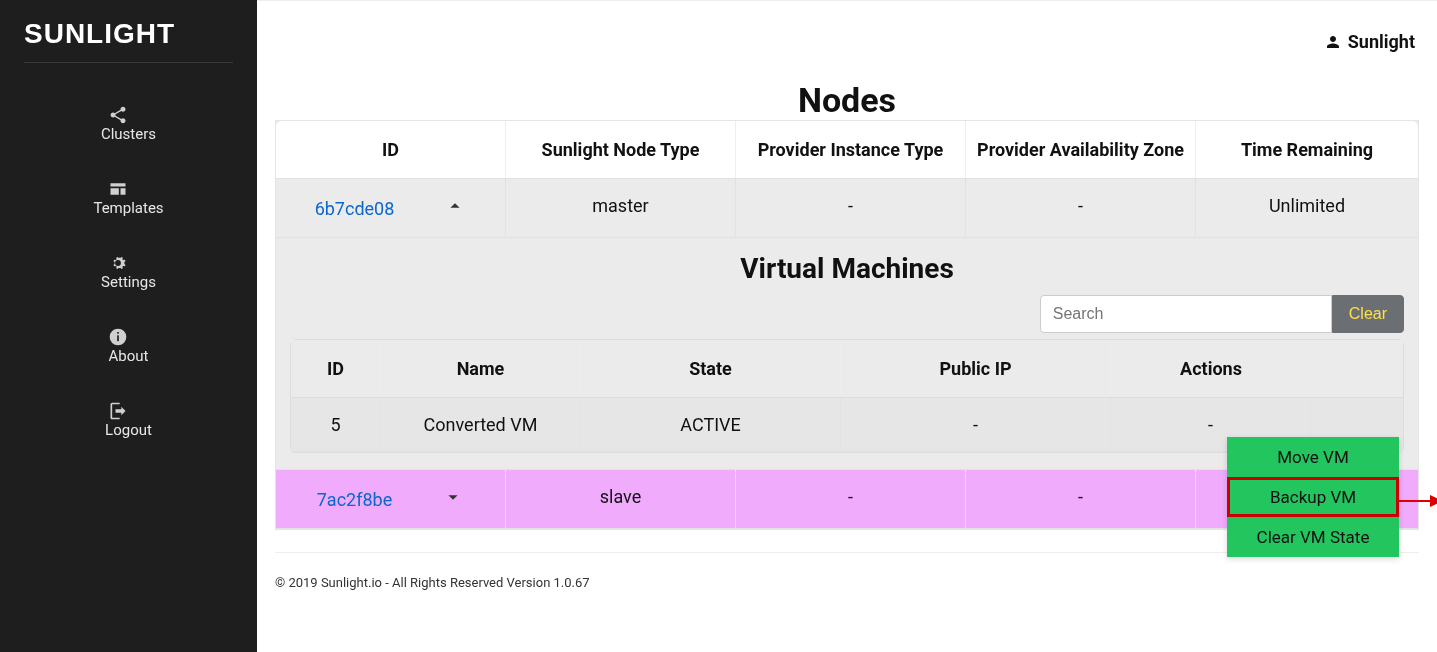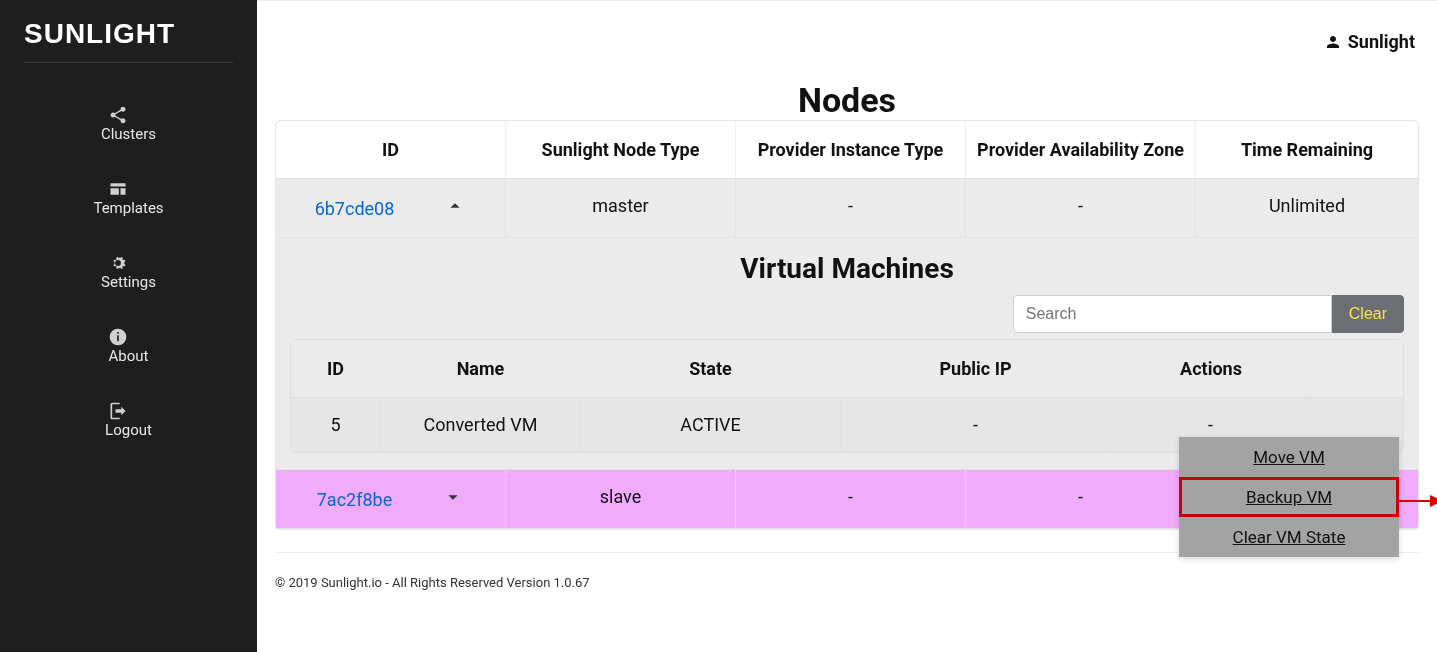--- a/index.html
+++ b/index.html
@@ -53,21 +53,21 @@
   font-size: 18px;
 }
 .user-row svg { width: 18px; height: 18px; fill: #111; margin-right: 6px; }
 .page-title {
   text-align: center;
   font-size: 34px;
   font-weight: 700;
 }
 .panel {
   border: 1px solid #e5e5e5;
-  border-radius: 6px;
+  border-radius: 0;
   background: #ebebeb;
   overflow: visible;
 }
 .nodes-header, .node-row, .vm-header, .vm-row {
   display: grid;
 }
 .nodes-header, .node-row {
   grid-template-columns: 230px 230px 230px 230px 1fr;
 }
 .nodes-header {
@@ -102,21 +102,21 @@
   font-weight: 700;
   padding: 14px 0 10px 0;
 }
 .search-row {
   display: flex;
   justify-content: flex-end;
   padding: 0 14px 6px 14px;
   gap: 0;
 }
 .search-input {
-  width: 319px;
+  width: 292px;
   padding: 9px 12px;
   font-size: 16px;
   border: 1px solid #ccc;
   border-radius: 4px 0 0 4px;
   background: #fff;
 }
 .clear-btn {
   background: #6b6f73;
   color: #fde047;
   border: 1px solid #6b6f73;
@@ -133,25 +133,24 @@
 }
 .vm-row {
   background: #e6e6e6;
   grid-template-columns: 90px 200px 260px 270px 200px 1fr;
 }
 .node-row.slave { background: #f0abfc; margin-top: 16px; border-top: 1px solid #e2e2e2; }
 .actions-menu {
   position: absolute;
   right: 38px;
   top: 436px;
-  width: 220px;
-  background: #a3a3a3;
+  width: 172px;
+  background: #22c55e;
   box-shadow: 0 2px 6px rgba(0,0,0,0.15);
   z-index: 10;
-  text-decoration: underline;
 }
 .actions-menu-item {
   padding: 10px 0;
   text-align: center;
   font-size: 17px;
   cursor: pointer;
 }
 .actions-menu-item.highlight {
   outline: 3px solid #c00;
   outline-offset: -3px;

